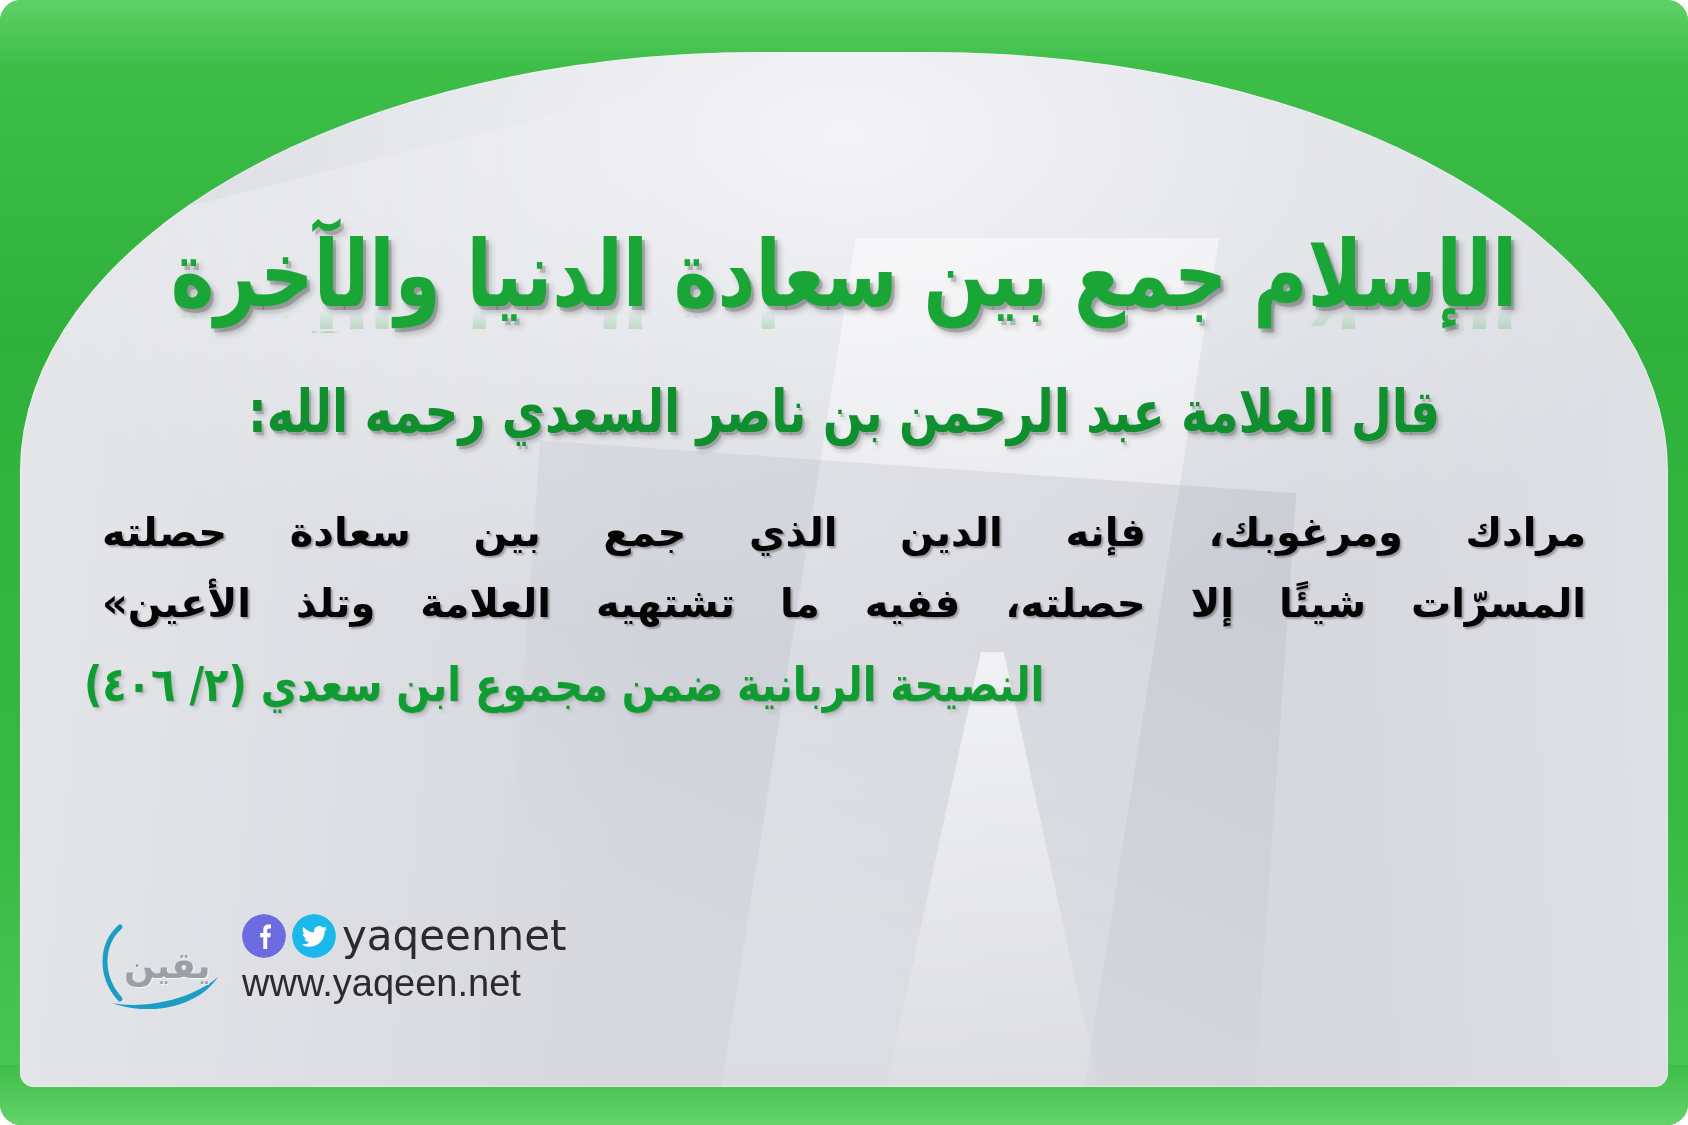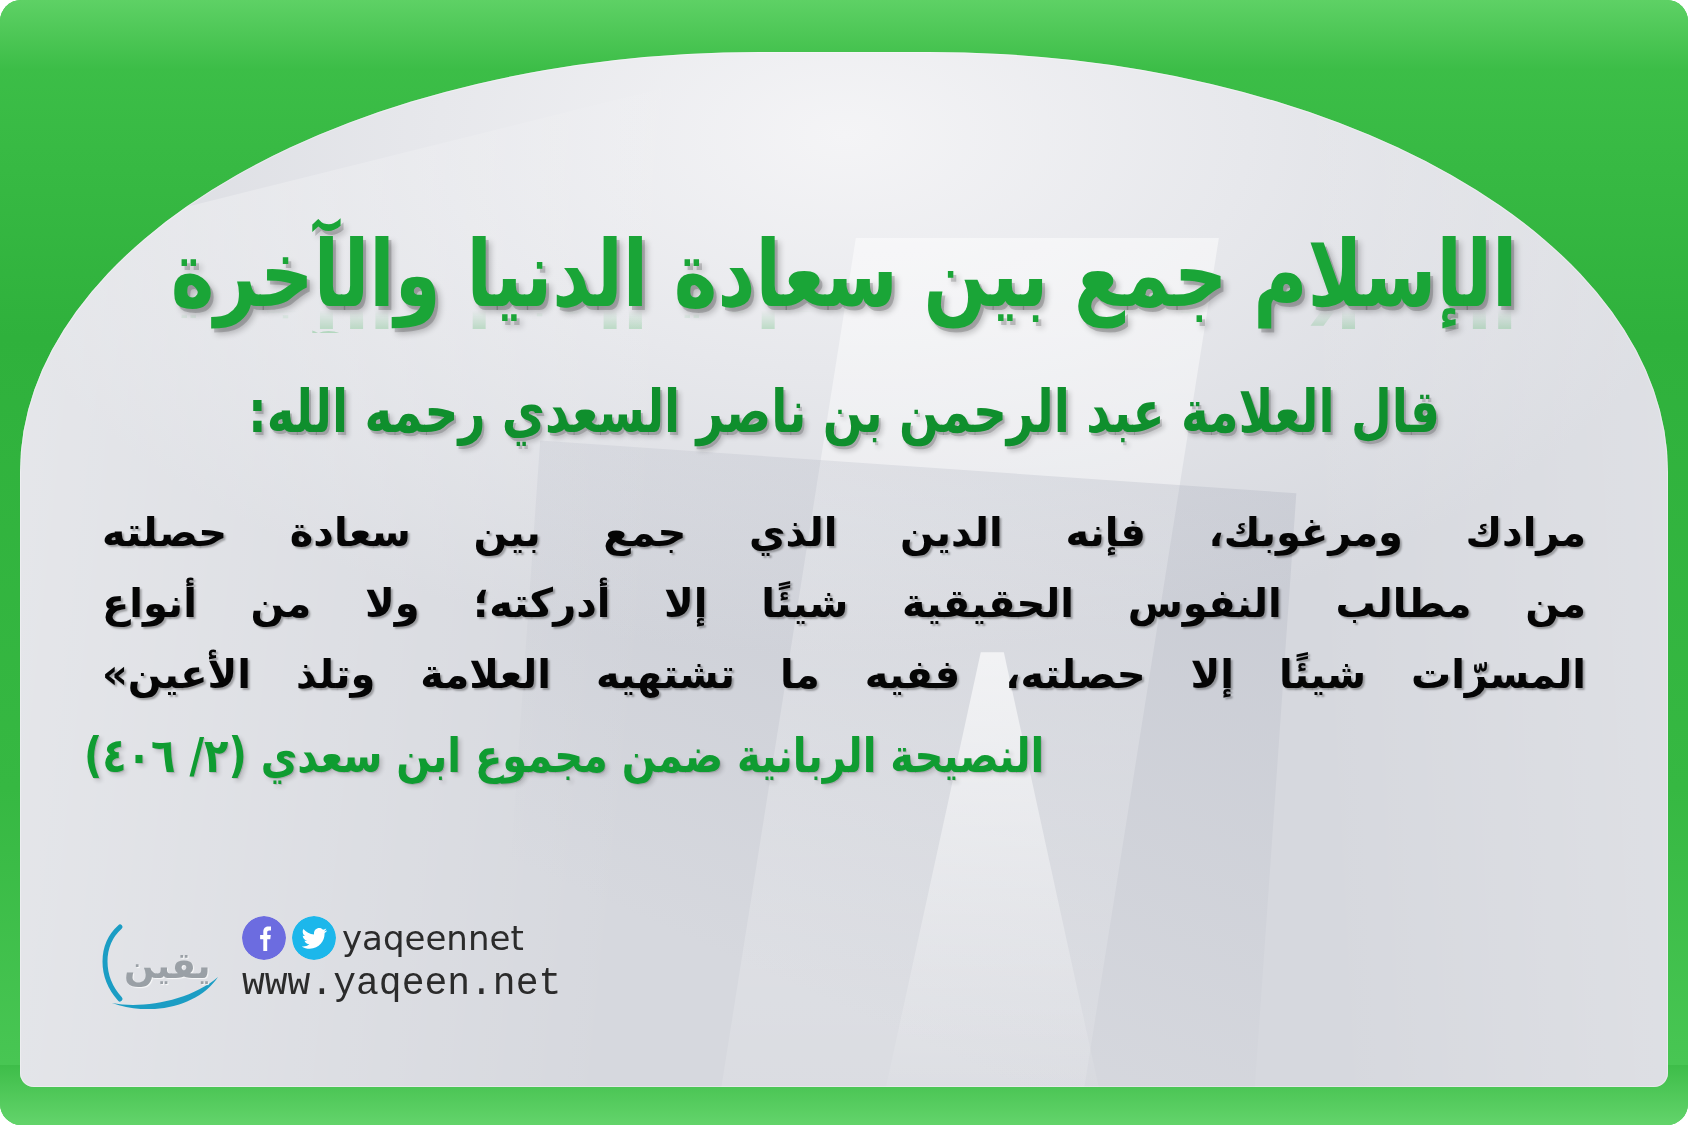--- a/index.html
+++ b/index.html
@@ -166,24 +166,24 @@
     position:absolute;left:30px;top:26px;
     font-size:36px;font-weight:bold;color:#9aa0a6;
     direction:rtl;letter-spacing:1px;
     text-shadow:1px 1px 1px rgba(255,255,255,0.8);
   }
   #handles{display:flex;flex-direction:column;gap:2px;padding-bottom:4px;}
   .handle-row{display:flex;flex-direction:row;align-items:center;gap:6px;}
   .sicon{width:44px;height:44px;border-radius:50%;display:block;}
   .handle-text{
     font-family:"DejaVu Sans","Liberation Sans",sans-serif;
-    font-size:34px;color:#2b2b2b;letter-spacing:0px;
+    font-size:42px;color:#2b2b2b;letter-spacing:0px;
   }
   .url-text{
-    font-family:Liberation Mono, monospace;
+    font-family:Liberation Sans, sans-serif;
     font-size:38px;color:#2b2b2b;letter-spacing:0px;
   }
 </style>
 </head>
 <body>
 
 <div id="poster">
 
   <div class="top-band"></div>
   <div class="bottom-band"></div>
@@ -198,21 +198,20 @@
     <div id="content">
 
       <div class="headline">الإسلام جمع بين سعادة الدنيا والآخرة</div>
 
       <div class="headline-reflection">الإسلام جمع بين سعادة الدنيا والآخرة</div>
 
       <div class="attribution">قال العلامة عبد الرحمن بن ناصر السعدي رحمه الله:</div>
 
       <div class="quote">
         <div>مرادك ومرغوبك، فإنه الدين الذي جمع بين سعادة حصلته</div>
-        <div>من مطالب النفوس الحقيقية شيئًا إلا أدركته؛ ولا من أنواع</div>
         <div>المسرّات شيئًا إلا حصلته، ففيه ما تشتهيه العلامة وتلذ الأعين»</div>
       </div>
 
       <div class="source">النصيحة الربانية ضمن مجموع ابن سعدي (٢/ ٤٠٦)</div>
 
     </div>
 
     <div id="branding">
 
       <div id="logo-mark">

